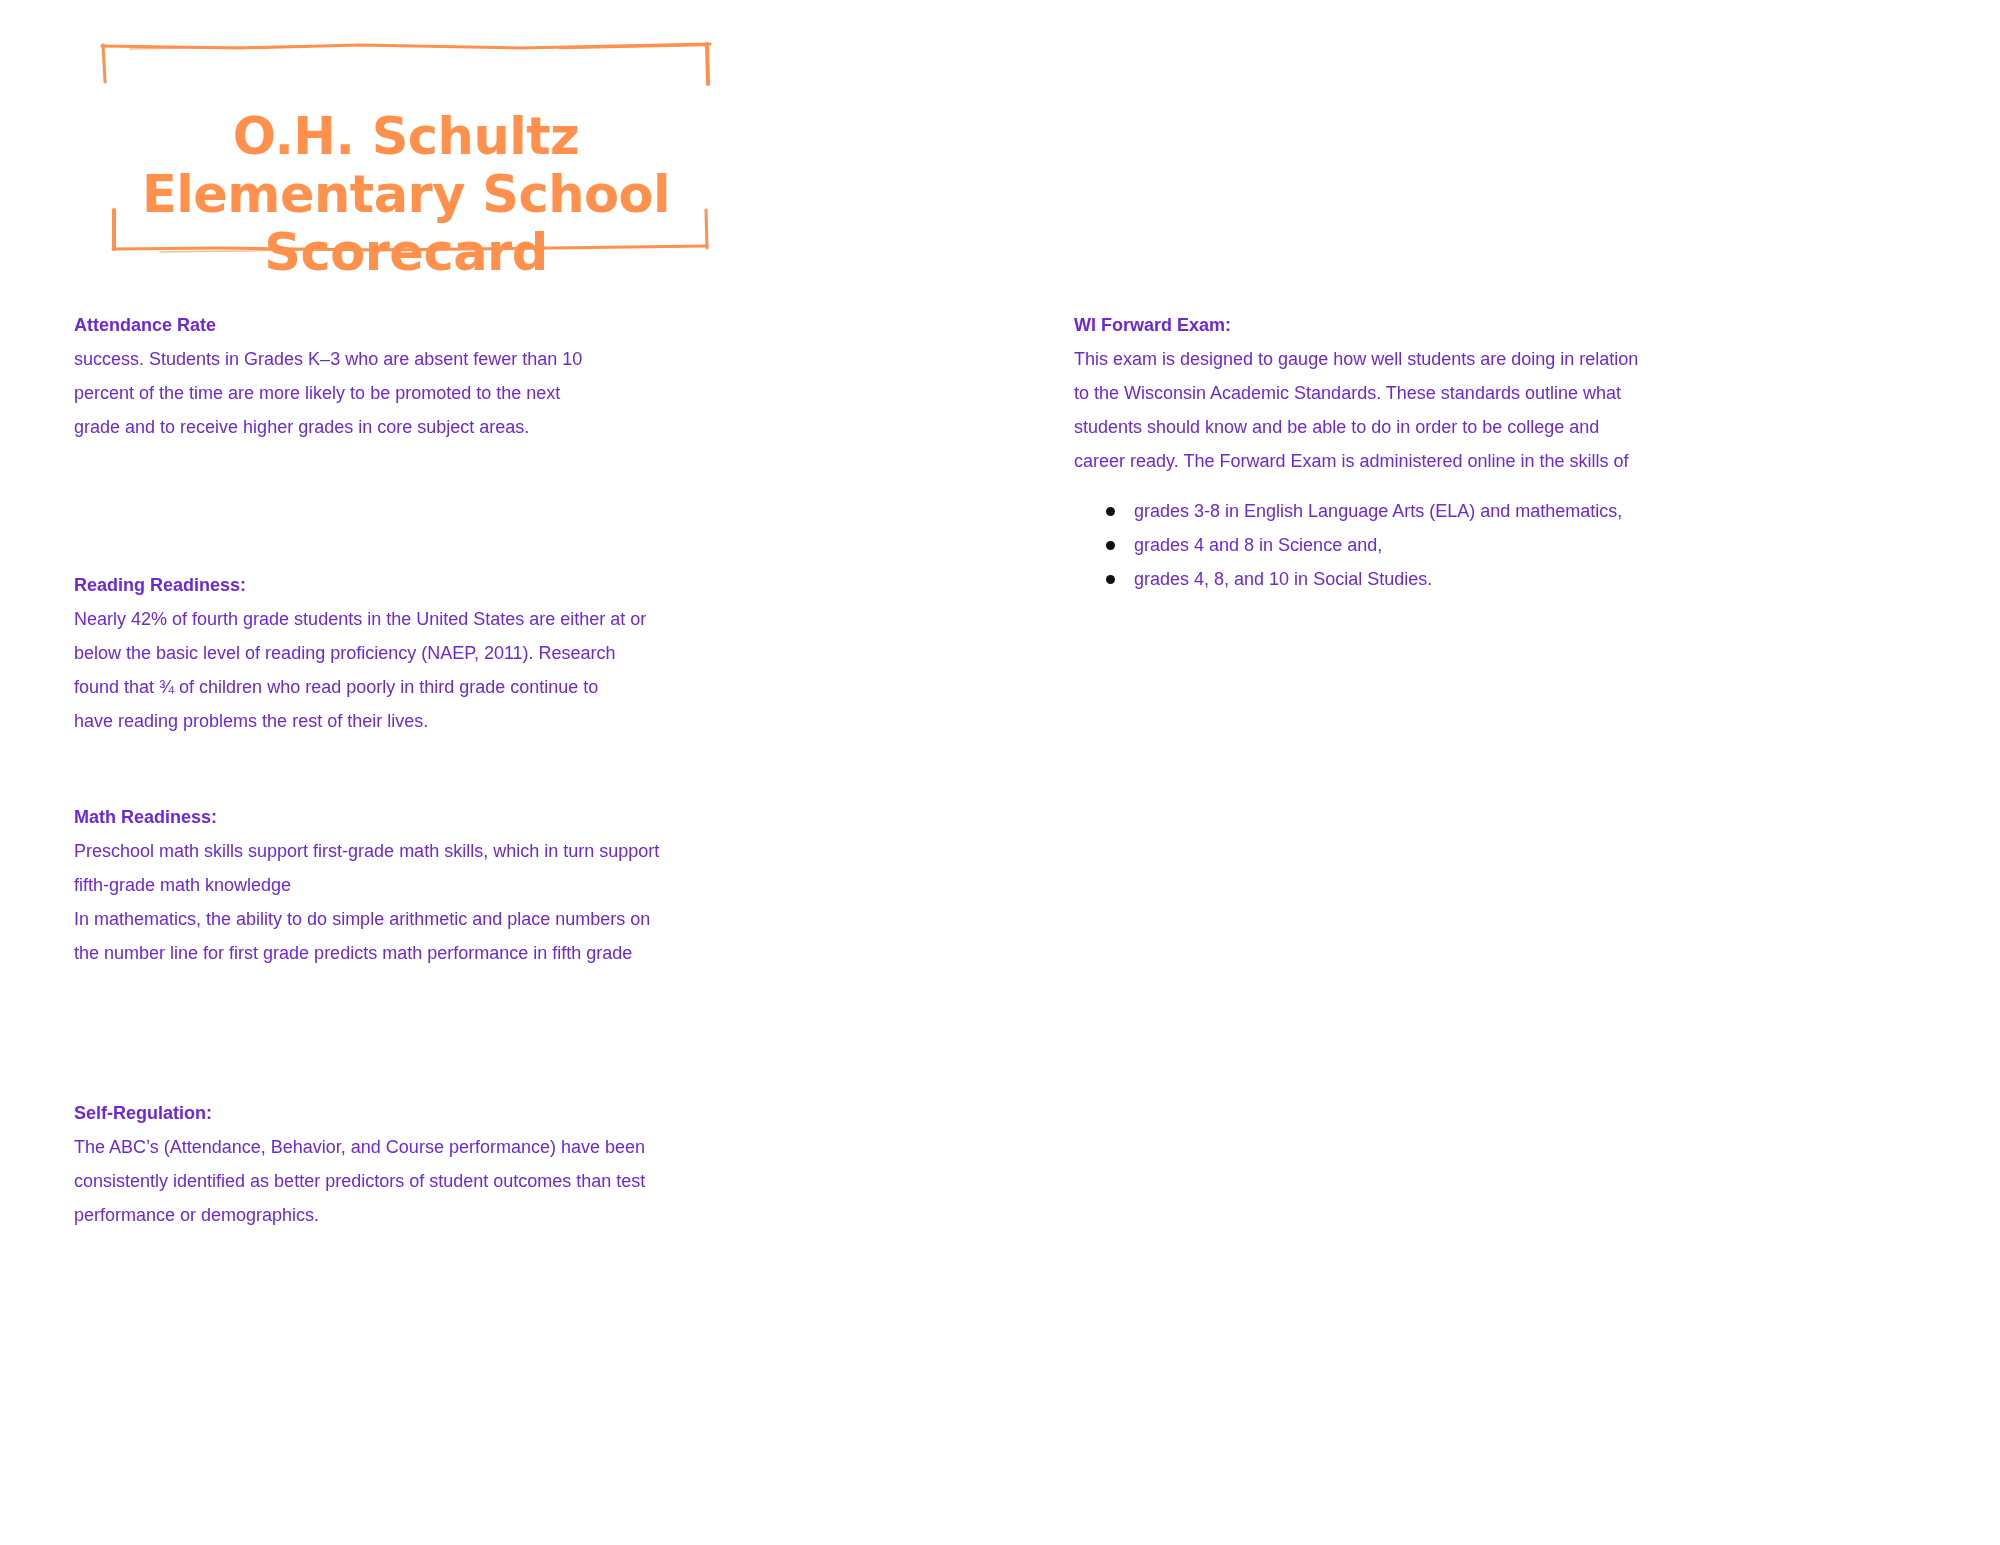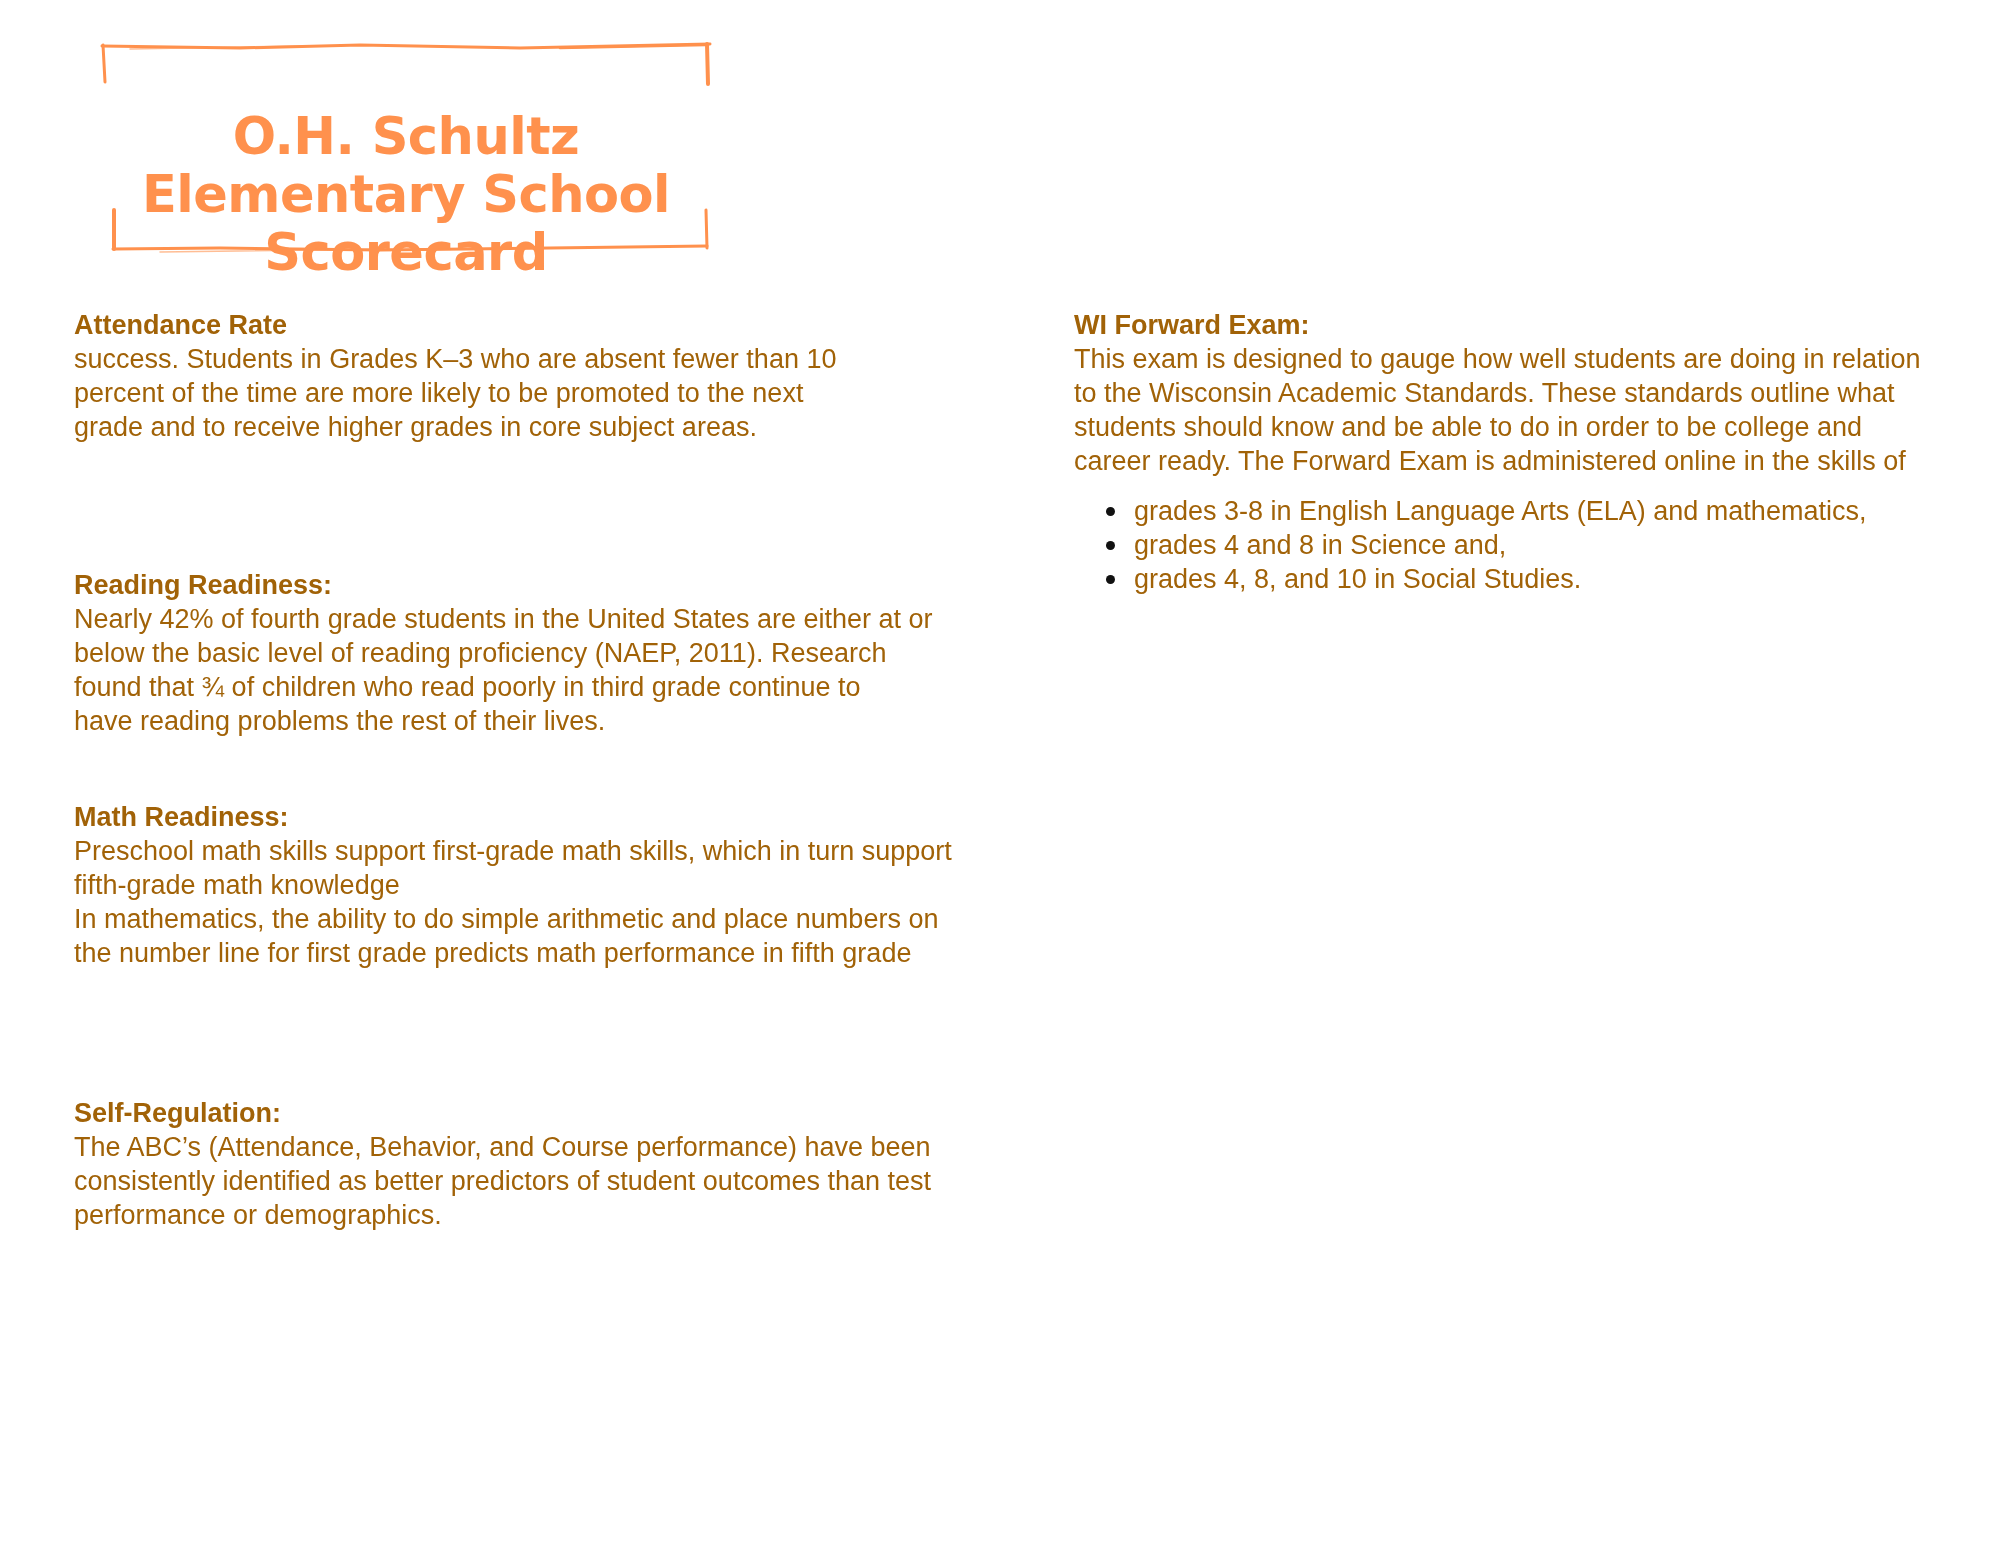--- a/index.html
+++ b/index.html
@@ -38,23 +38,23 @@
       font-size: 51px;
       line-height: 58px;
       color: #ff914d;
       letter-spacing: -0.5px;
       margin-top: 44px;
     }
     .title-line { display: block; }
 
     .section {
       position: absolute;
-      font-size: 27px;
+      font-size: 18px;
       line-height: 34px;
-      color: #a16207;
+      color: #6d28d9;
     }
     .section .heading {
       font-weight: bold;
       display: block;
     }
     .section .line { display: block; white-space: nowrap; }
 
     .col-left { left: 74px; width: 950px; }
     .col-right { left: 1074px; width: 900px; }
 

